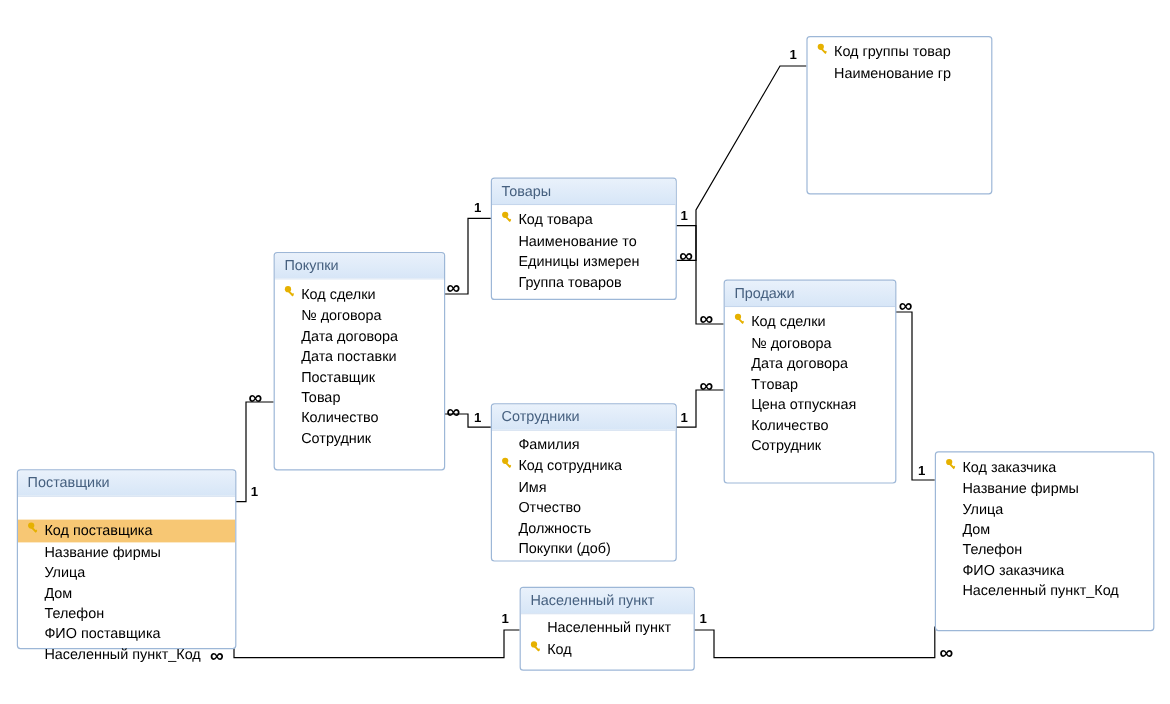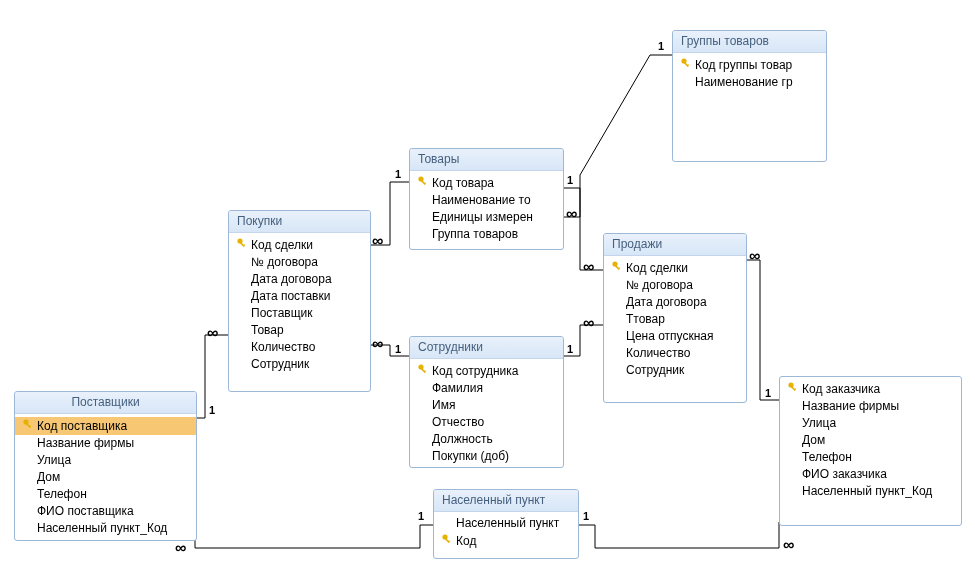--- a/index.html
+++ b/index.html
@@ -51,20 +51,21 @@
   .field {
     display: flex;
     align-items: center;
     padding: 1px 8px 1px 6px;
     line-height: 15px;
     white-space: nowrap;
     overflow: hidden;
   }
   .field.selected {
     background: #f7c774;
+    margin-top: 16px;
   }
   .key-icon {
     width: 14px;
     display: inline-block;
     text-align: center;
     color: #d8a600;
     font-size: 11px;
     margin-right: 2px;
     flex-shrink: 0;
   }
@@ -129,21 +130,21 @@
 <div class="relation-label inf" style="left:749px; top:247px;">∞</div>
 <div class="relation-label" style="left:765px; top:387px;">1</div>
 
 <div class="relation-label" style="left:418px; top:510px;">1</div>
 <div class="relation-label inf" style="left:175px; top:539px;">∞</div>
 
 <div class="relation-label" style="left:583px; top:510px;">1</div>
 <div class="relation-label inf" style="left:783px; top:536px;">∞</div>
 
 <div id="entities-root">
-      <div class="entity" style="left: 14px; top: 391px; width: 181px; height: 148px; text-align: center;">
+      <div class="entity" style="left: 14px; top: 391px; width: 181px; height: 148px;">
         <div class="entity-header">Поставщики</div>
         <div class="entity-body">
           <div class="field selected">
             <span class="key-icon"><svg width="12" height="12" viewBox="0 0 12 12">
                 <g fill="#e6b100">
                   <circle cx="4" cy="4" r="2.6"></circle>
                   <rect x="5" y="5" width="5.5" height="1.6" transform="rotate(45 5 5)"></rect>
                   <rect x="8.2" y="7.2" width="1.2" height="2" transform="rotate(45 8.2 7.2)"></rect>
                 </g>
               </svg></span>
@@ -242,32 +243,32 @@
           <div class="field">
             <span class="key-icon hidden"></span>
             <span>Группа товаров</span>
           </div>
         </div>
       </div>
       <div class="entity" style="left: 409px; top: 336px; width: 153px; height: 130px;">
         <div class="entity-header">Сотрудники</div>
         <div class="entity-body">
           <div class="field">
+            <span class="key-icon hidden"></span>
+            <span>Фамилия</span>
+          </div>
+          <div class="field">
             <span class="key-icon"><svg width="12" height="12" viewBox="0 0 12 12">
                 <g fill="#e6b100">
                   <circle cx="4" cy="4" r="2.6"></circle>
                   <rect x="5" y="5" width="5.5" height="1.6" transform="rotate(45 5 5)"></rect>
                   <rect x="8.2" y="7.2" width="1.2" height="2" transform="rotate(45 8.2 7.2)"></rect>
                 </g>
               </svg></span>
             <span>Код сотрудника</span>
-          </div>
-          <div class="field">
-            <span class="key-icon hidden"></span>
-            <span>Фамилия</span>
           </div>
           <div class="field">
             <span class="key-icon hidden"></span>
             <span>Имя</span>
           </div>
           <div class="field">
             <span class="key-icon hidden"></span>
             <span>Отчество</span>
           </div>
           <div class="field">
@@ -313,21 +314,20 @@
             <span class="key-icon hidden"></span>
             <span>Количество</span>
           </div>
           <div class="field">
             <span class="key-icon hidden"></span>
             <span>Сотрудник</span>
           </div>
         </div>
       </div>
       <div class="entity" style="left: 672px; top: 30px; width: 153px; height: 130px;">
-        <div class="entity-header">Группы товаров</div>
         <div class="entity-body">
           <div class="field">
             <span class="key-icon"><svg width="12" height="12" viewBox="0 0 12 12">
                 <g fill="#e6b100">
                   <circle cx="4" cy="4" r="2.6"></circle>
                   <rect x="5" y="5" width="5.5" height="1.6" transform="rotate(45 5 5)"></rect>
                   <rect x="8.2" y="7.2" width="1.2" height="2" transform="rotate(45 8.2 7.2)"></rect>
                 </g>
               </svg></span>
             <span>Код группы товар</span>

